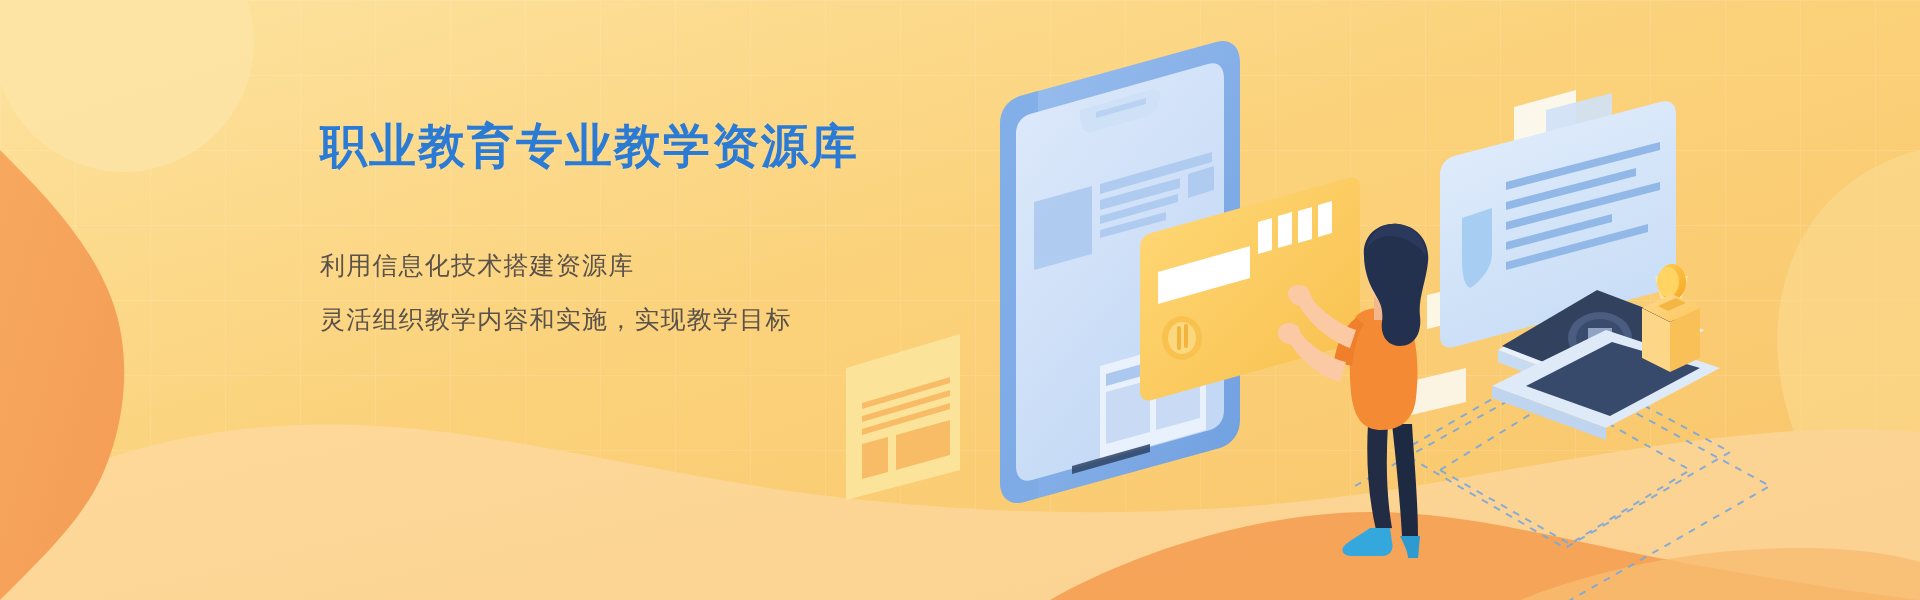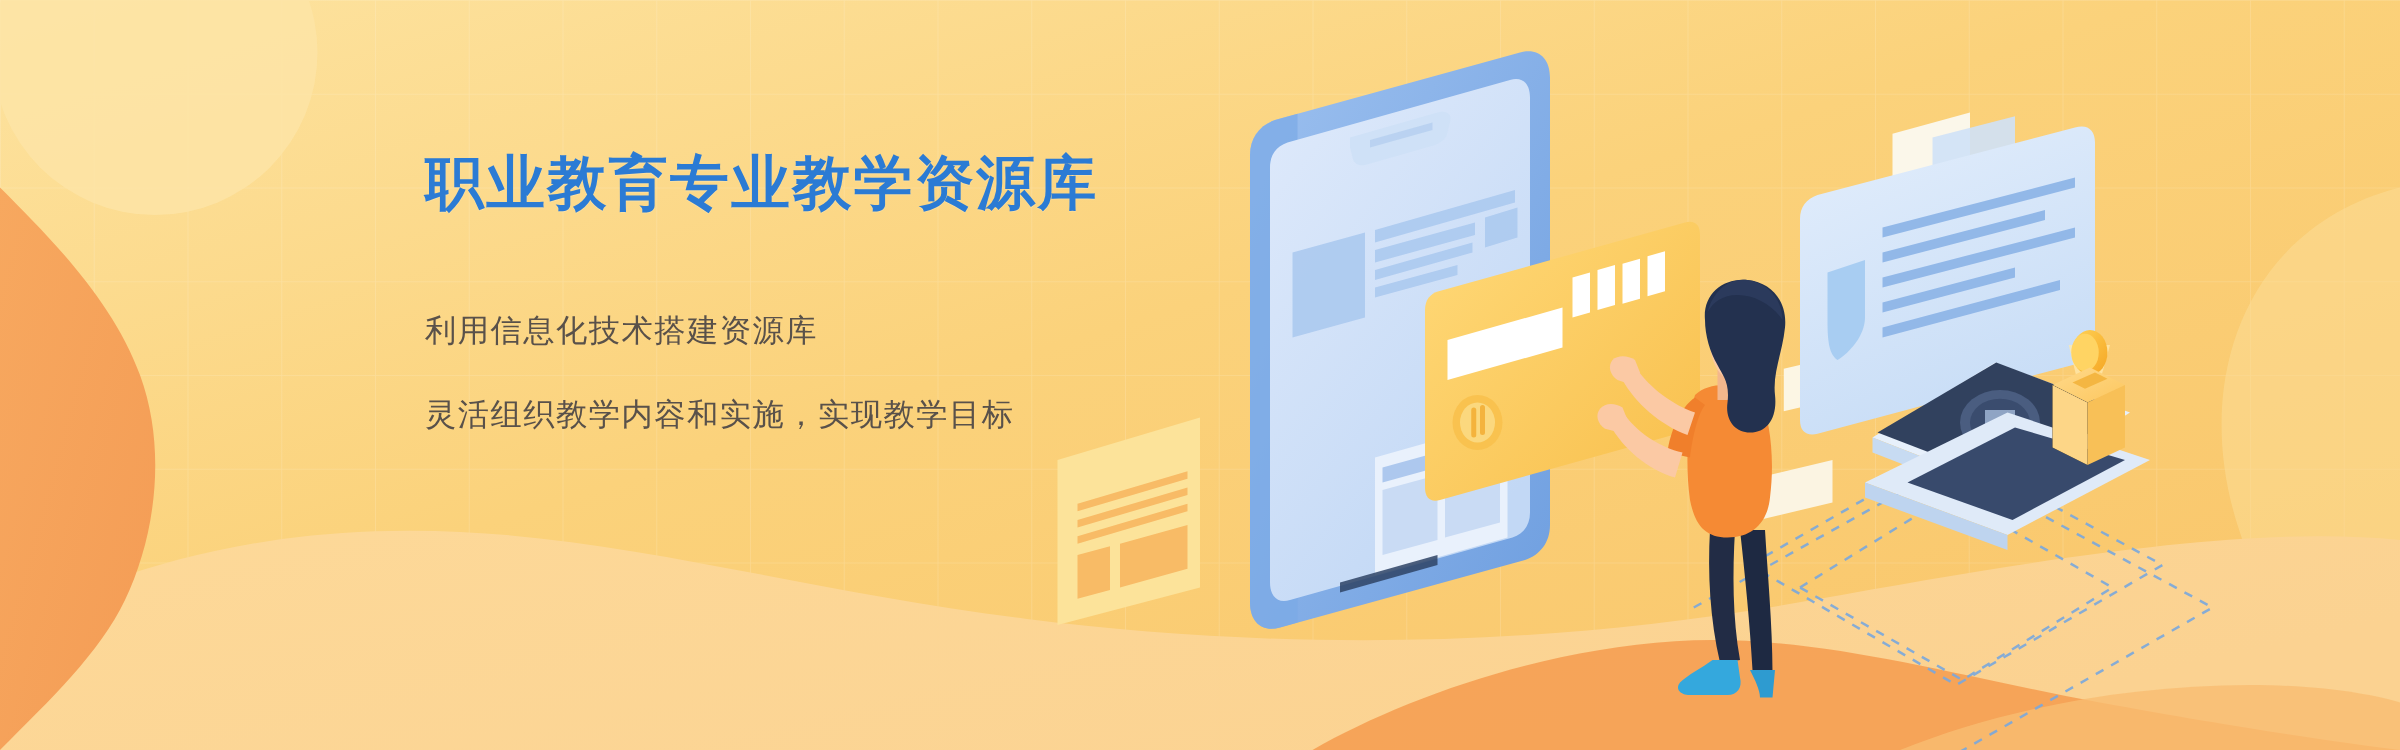--- a/index.html
+++ b/index.html
@@ -14,42 +14,42 @@
     width:1920px; height:600px;
     overflow:hidden;
     background:linear-gradient(140deg,#fcdf95 0%,#fbd27b 45%,#f9c86b 100%);
   }
   .layer { position:absolute; inset:0; }
   .svg-full { position:absolute; left:0; top:0; width:1920px; height:600px; display:block; }
 
   
   #text-block {
     position:absolute;
-    left:340px; top:118px;
+    left:320px; top:118px;
     width:640px;
     z-index:40;
   }
   #banner-title {
     font-size:47px;
     font-weight:bold;
     color:#2b7bd4;
     letter-spacing:2px;
     line-height:1.18;
     white-space:nowrap;
     text-shadow:0 1px 0 rgba(255,255,255,.18);
   }
   .banner-sub {
     font-size:25px;
     color:#59514a;
     letter-spacing:1.2px;
     line-height:1.5;
     white-space:nowrap;
   }
   #banner-sub-1 { margin-top:74px; }
-  #banner-sub-2 { margin-top:29px; }
+  #banner-sub-2 { margin-top:16px; }
 </style>
 </head>
 <body>
 
 <div id="banner">
 
   <div class="layer">
     <svg class="svg-full" viewBox="0 0 1920 600" preserveAspectRatio="none">
       <defs>
         <linearGradient id="bgGrad" x1="0" y1="0" x2="1" y2="1">

